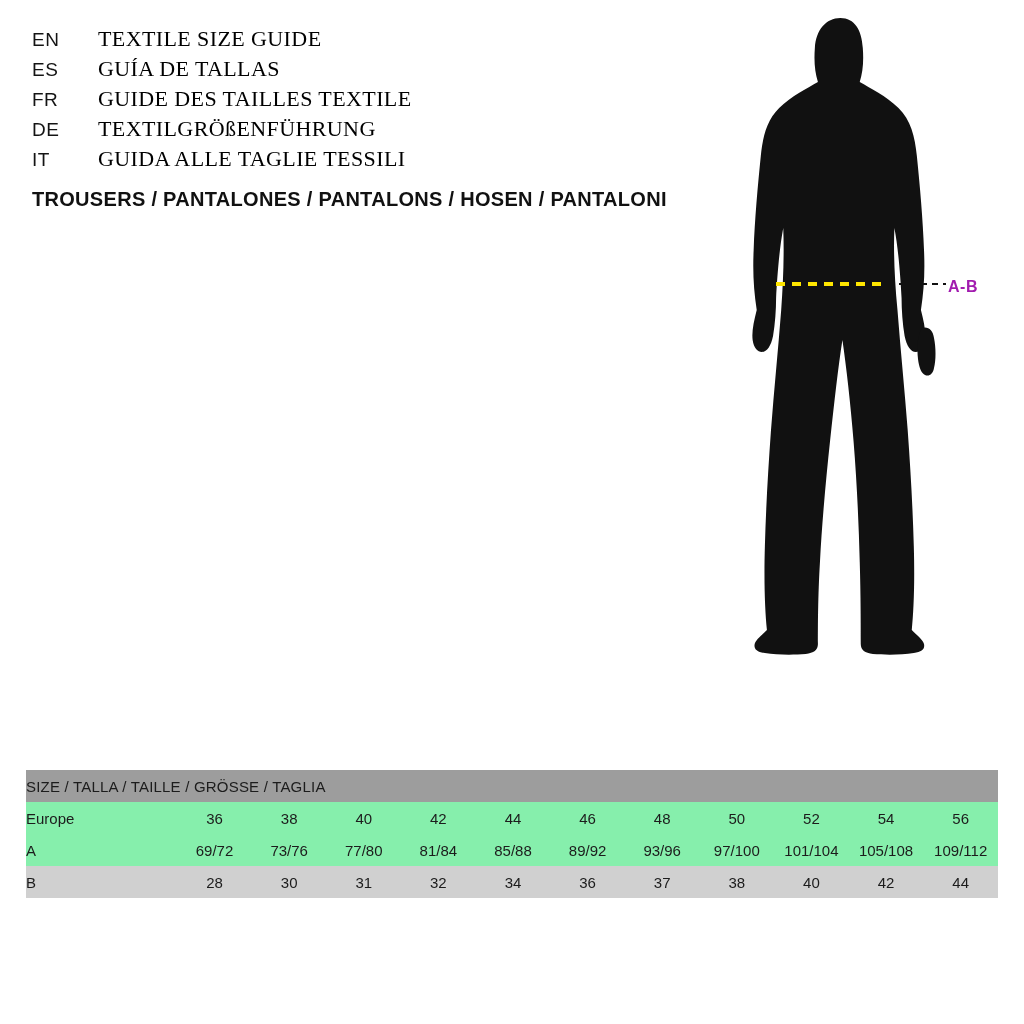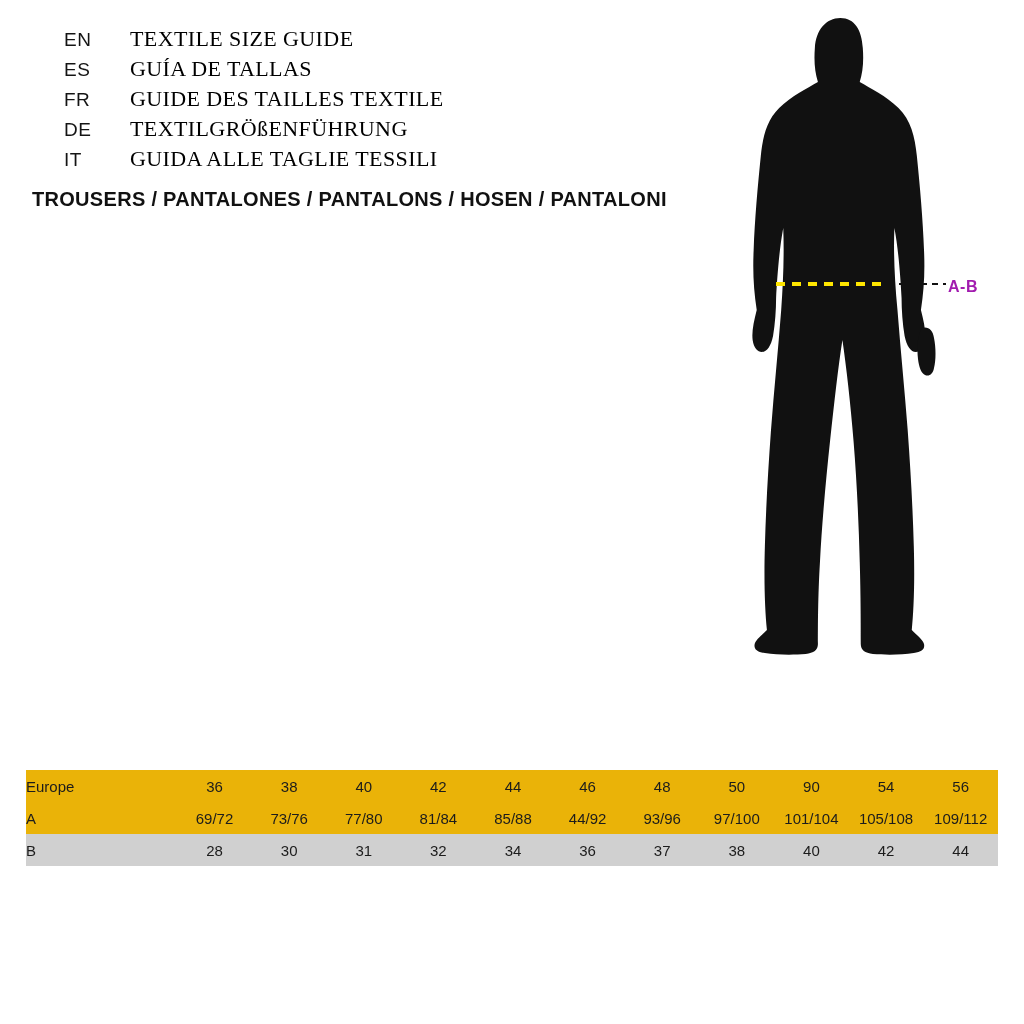--- a/index.html
+++ b/index.html
@@ -21,21 +21,20 @@
     width: 1024px;
     height: 1024px;
   }
 
   
   .lang-block {
     position: absolute;
     left: 32px;
     top: 26px;
     width: 640px;
-    margin-left: 32px;
   }
   .lang-row {
     display: flex;
     align-items: baseline;
     height: 30px;
   }
   .lang-code {
     width: 66px;
     font-size: 19px;
     letter-spacing: 0.5px;
@@ -102,21 +101,21 @@
     padding: 4px 0 4px 0;
     height: 24px;
     color: #1c1c1c;
   }
   .row-head td {
     background: #9d9d9d;
     color: #1c1c1c;
     font-size: 15px;
     letter-spacing: 0.2px;
   }
-  .row-light td { background: #eab308; }
+  .row-light td { background: #86efac; }
   .row-dark td  { background: #d0d0d0; }
 
   td.label-cell {
     padding-left: 10px;
     text-align: left;
     width: 150px;
   }
   td.val-cell {
     text-align: center;
     width: 74px;
@@ -216,42 +215,45 @@
       <line x1="86" y1="274" x2="198" y2="274" stroke="#ffe600" stroke-width="4" stroke-dasharray="9 7"></line>
 
       <line x1="198" y1="274" x2="256" y2="274" stroke="#111111" stroke-width="2" stroke-dasharray="6 5"></line>
     </svg>
     <div class="ab-label">A-B</div>
   </div>
 
 
   <table class="size-table">
     <tbody>
+        <tr class="row-head">
+      <td class="label-cell" colspan="12">SIZE / TALLA / TAILLE / GRÖSSE / TAGLIA</td>
+    </tr>
     <tr class="row-light">
       <td class="label-cell">Europe</td>
       <td class="val-cell">36</td>
       <td class="val-cell">38</td>
       <td class="val-cell">40</td>
       <td class="val-cell">42</td>
       <td class="val-cell">44</td>
       <td class="val-cell">46</td>
       <td class="val-cell">48</td>
       <td class="val-cell">50</td>
-      <td class="val-cell">90</td>
+      <td class="val-cell">52</td>
       <td class="val-cell">54</td>
       <td class="val-cell">56</td>
     </tr>
     <tr class="row-light">
       <td class="label-cell">A</td>
       <td class="val-cell">69/72</td>
       <td class="val-cell">73/76</td>
       <td class="val-cell">77/80</td>
       <td class="val-cell">81/84</td>
       <td class="val-cell">85/88</td>
-      <td class="val-cell">44/92</td>
+      <td class="val-cell">89/92</td>
       <td class="val-cell">93/96</td>
       <td class="val-cell">97/100</td>
       <td class="val-cell">101/104</td>
       <td class="val-cell">105/108</td>
       <td class="val-cell">109/112</td>
     </tr>
     <tr class="row-dark">
       <td class="label-cell">B</td>
       <td class="val-cell">28</td>
       <td class="val-cell">30</td>

